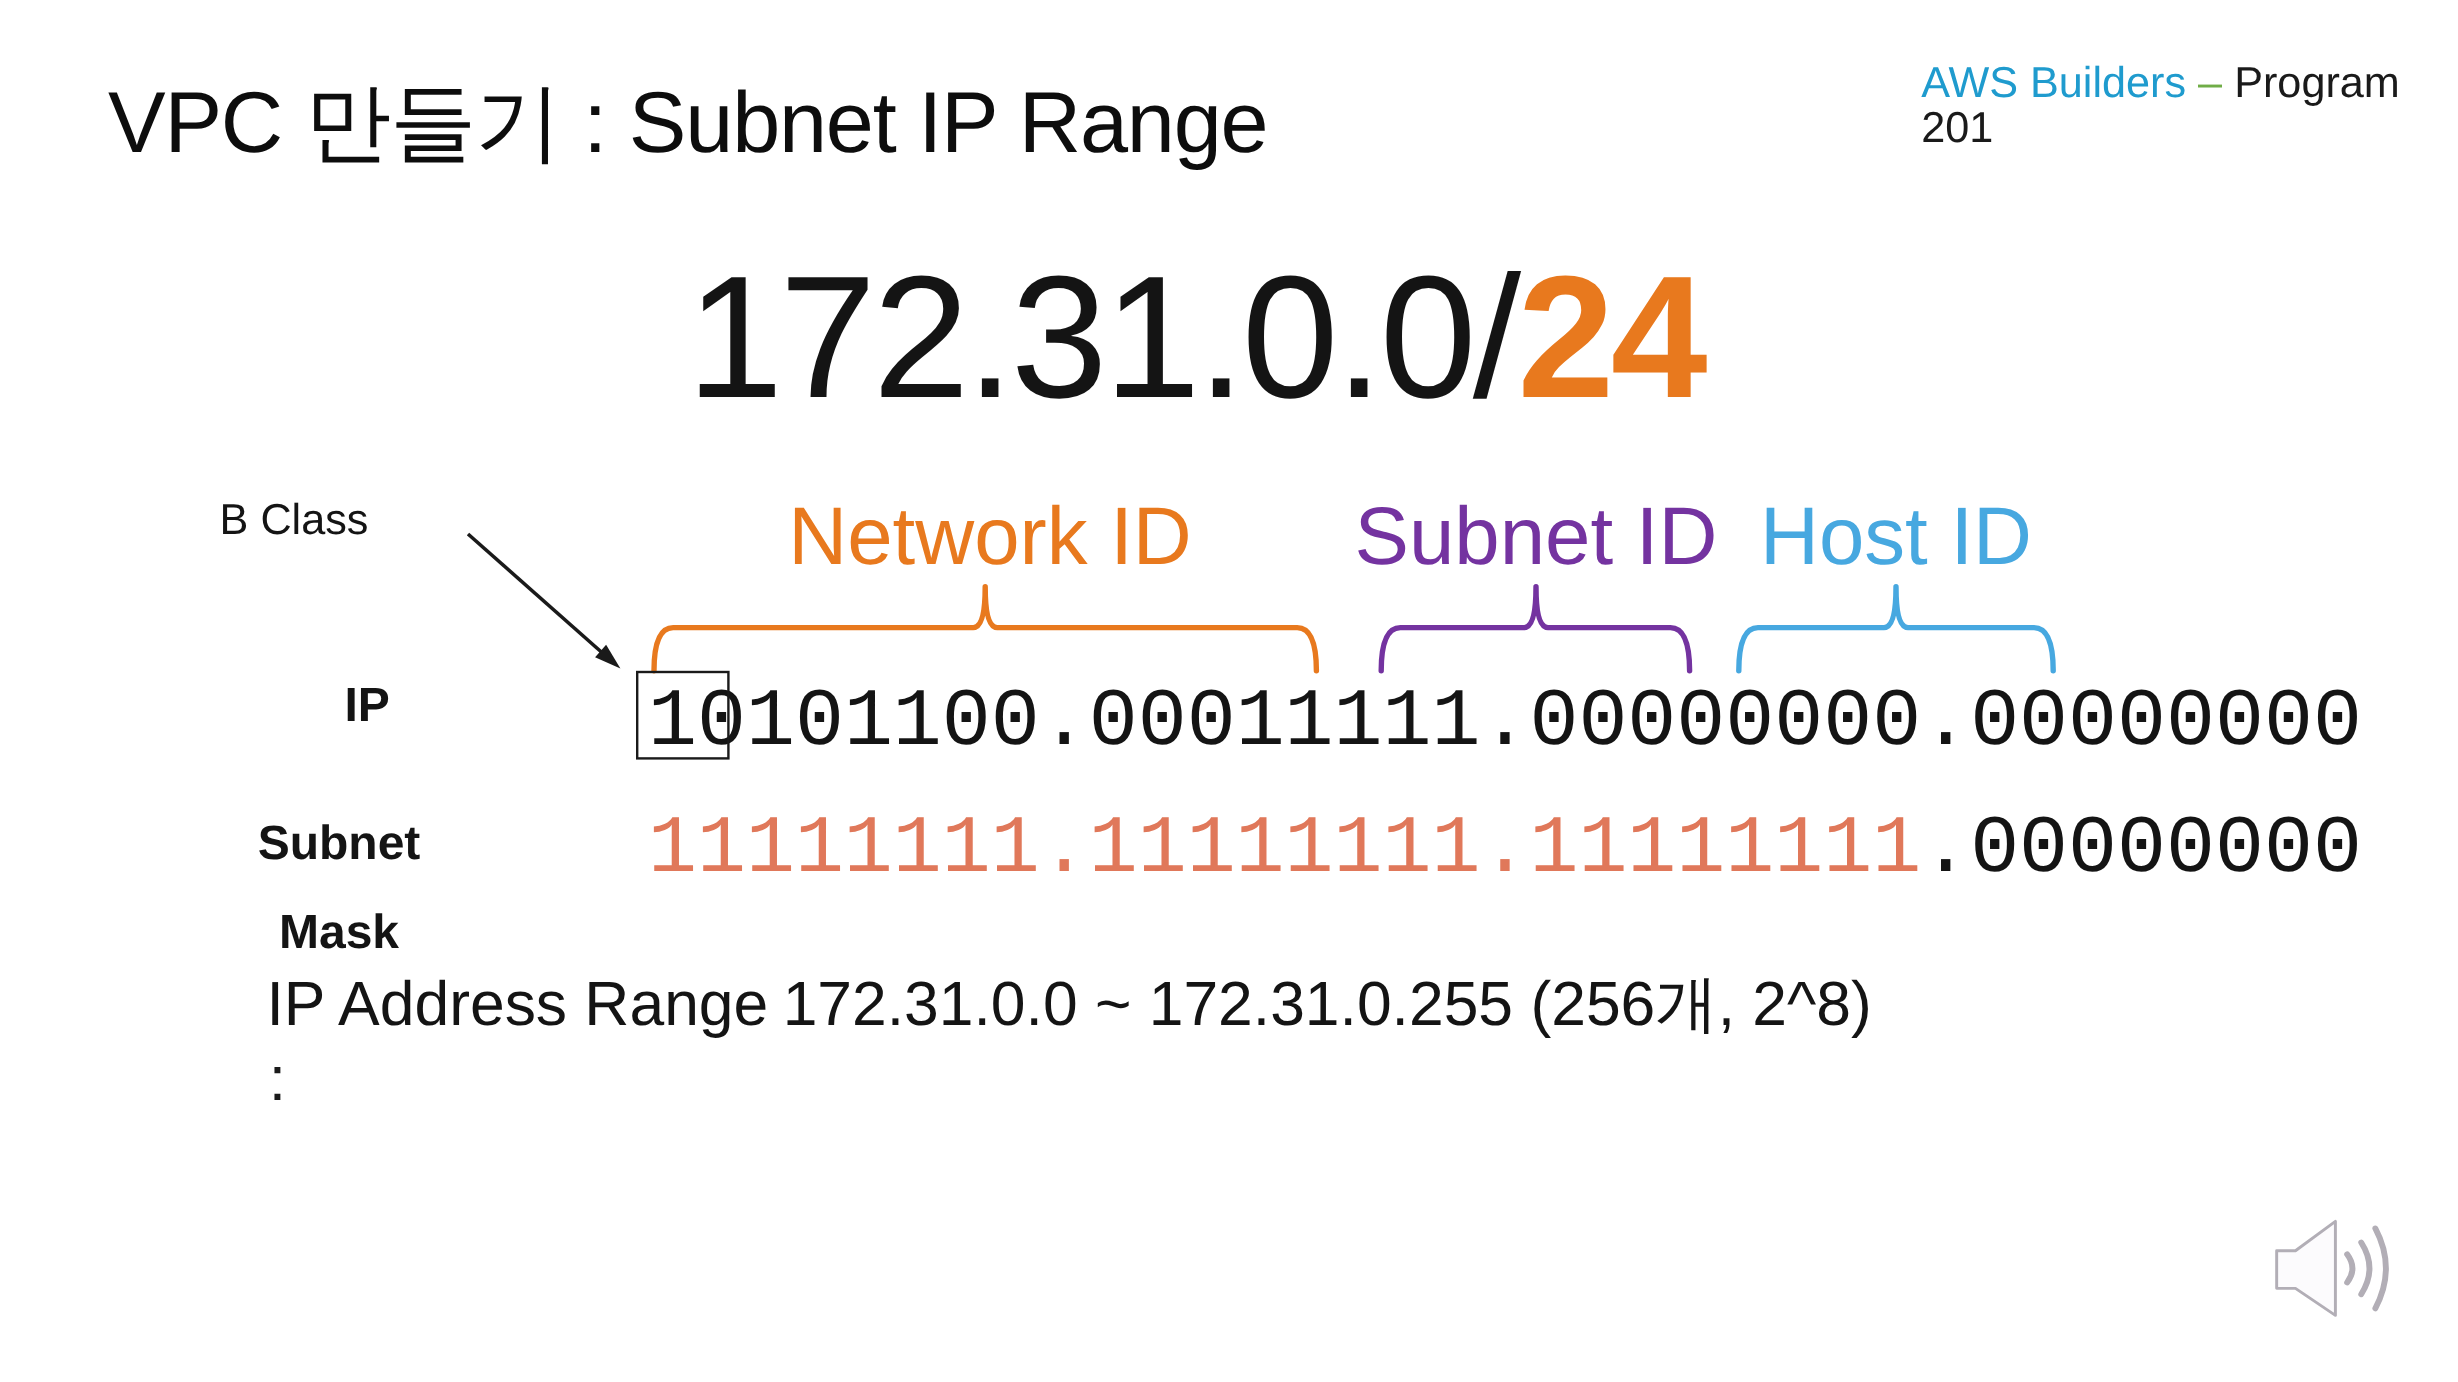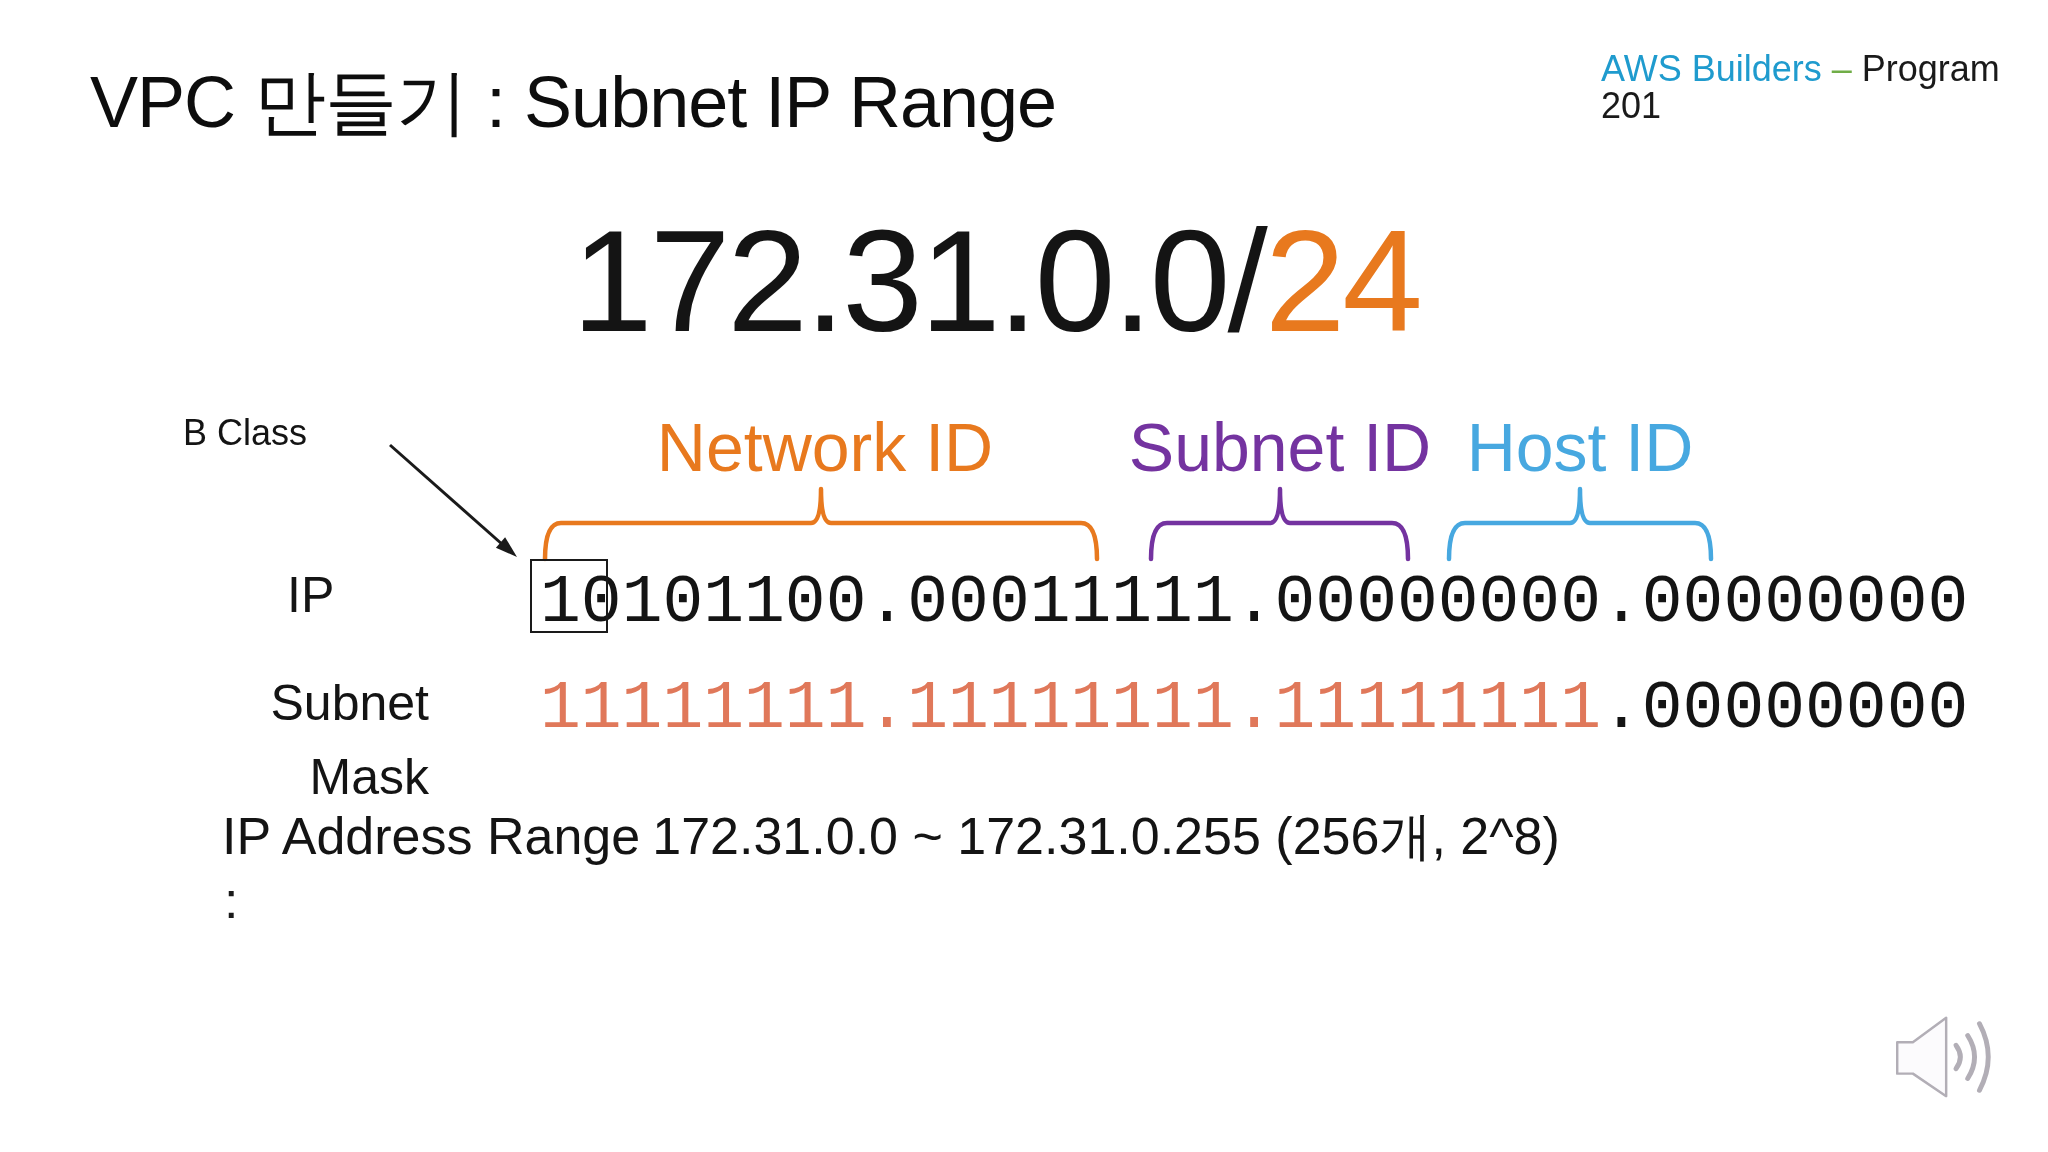--- a/index.html
+++ b/index.html
@@ -8,33 +8,33 @@
   .abs{position:absolute;}
   
   .title{left:90px;top:55px;font-size:72px;font-weight:400;letter-spacing:-1px;color:#0d0d0d;}
   
   .hdr{left:1601px;top:50px;width:420px;font-size:36px;line-height:37px;font-weight:400;}
   .c-brand{color:#1f9bce;}
   .c-green{color:#70ad47;}
   
   .cidr{left:0;top:198px;width:2048px;padding-right:56px;box-sizing:border-box;
         text-align:center;font-size:145px;font-weight:200;letter-spacing:-3px;color:#141414;}
-  .c-orange{color:#e8791e;}
+  .c-orange{color:#e8791e;font-weight:bold;}
   .c-purple{color:#7433a0;}
   .c-blue{color:#47a8e0;}
   .c-salmon{color:#e0785a;}
   
   .seclabel{top:408px;font-size:68px;font-weight:300;text-align:center;}
   .bclass{left:183px;top:412px;font-size:36px;font-weight:300;color:#141414;}
   
-  .rowlabel{font-size:50px;font-weight:400;color:#141414;}
+  .rowlabel{font-size:40px;font-weight:700;color:#141414;}
   .mono{font-family:"Liberation Mono","DejaVu Sans Mono",monospace;font-size:68px;
         line-height:1.15;white-space:pre;color:#141414;}
   .bitbox{left:530px;top:559px;width:74px;height:70px;border:2px solid #1a1a1a;background:transparent;}
-  .subnetlab{left:184px;top:666px;width:245px;text-align:right;line-height:74px;}
+  .subnetlab{left:160px;top:666px;width:245px;text-align:center;line-height:74px;}
   .range{left:222px;top:802px;font-size:52px;font-weight:300;color:#141414;}
   .range .val{margin-left:12px;}
   .colon{left:224px;top:870px;font-size:52px;font-weight:300;}
   svg{display:block;}
   .overlay{left:0;top:0;}
 </style>
 </head>
 <body>
 
 <div class="abs title">VPC 만들기 : Subnet IP Range</div>

